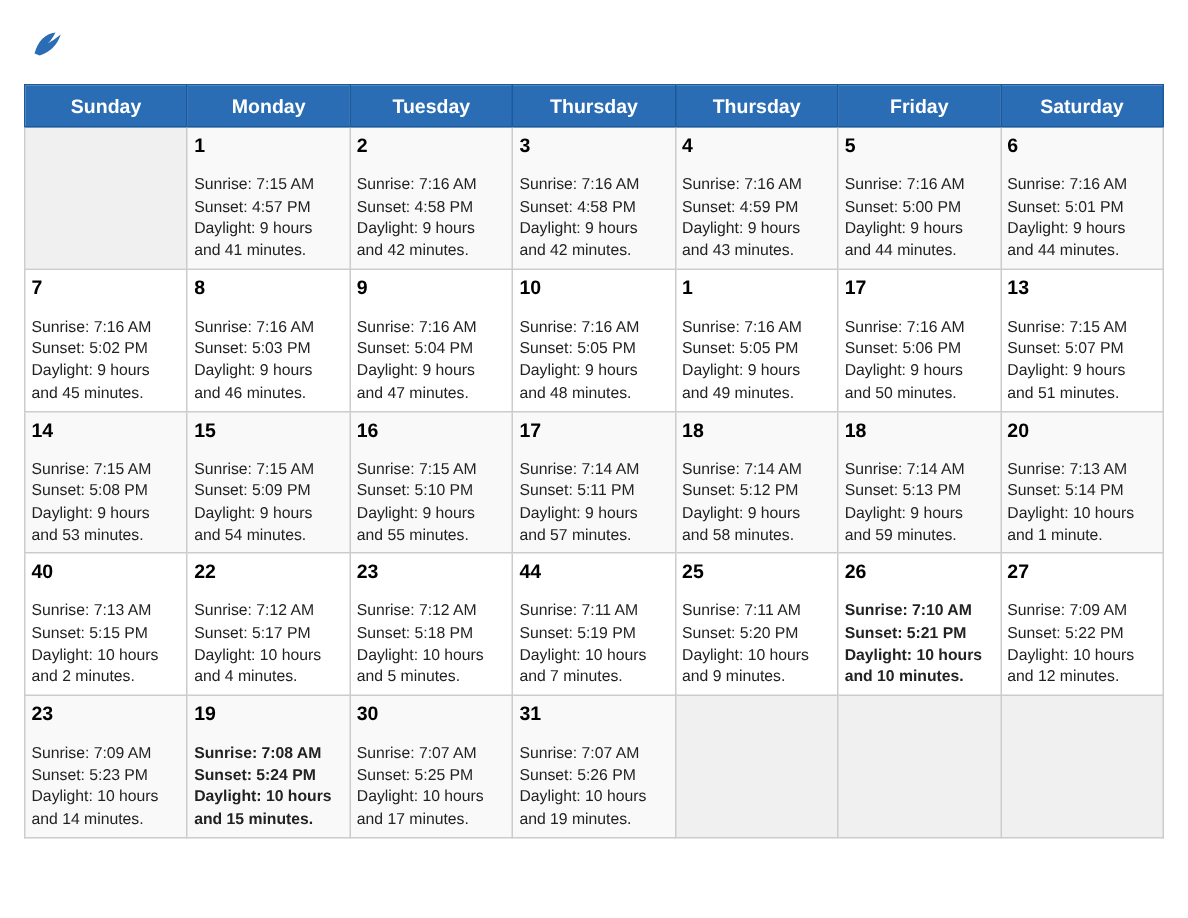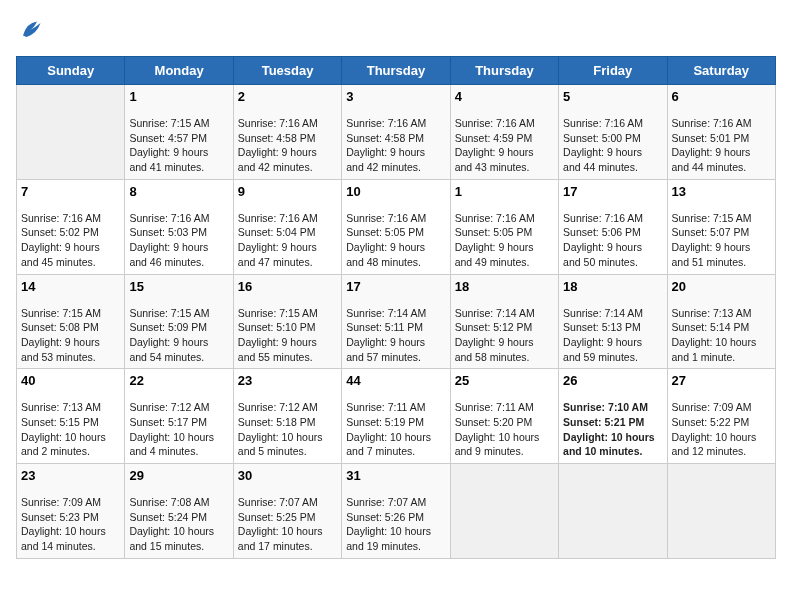--- a/index.html
+++ b/index.html
@@ -317,22 +317,22 @@
       </tr>
       <tr>
         <td>
           <span class="day-number">23</span>
           <div class="day-info" style="white-space: pre-line;">Sunrise: 7:09 AM
 Sunset: 5:23 PM
 Daylight: 10 hours
 and 14 minutes.</div>
         </td>
         <td>
-          <span class="day-number">29</span>
-          <div class="day-info" style="white-space: pre-line;">Sunrise: 7:08 AM
+          <span class="day-number">19</span>
+          <div class="day-info" style="white-space: pre-line; font-weight: bold;">Sunrise: 7:08 AM
 Sunset: 5:24 PM
 Daylight: 10 hours
 and 15 minutes.</div>
         </td>
         <td>
           <span class="day-number">30</span>
           <div class="day-info" style="white-space: pre-line;">Sunrise: 7:07 AM
 Sunset: 5:25 PM
 Daylight: 10 hours
 and 17 minutes.</div>

